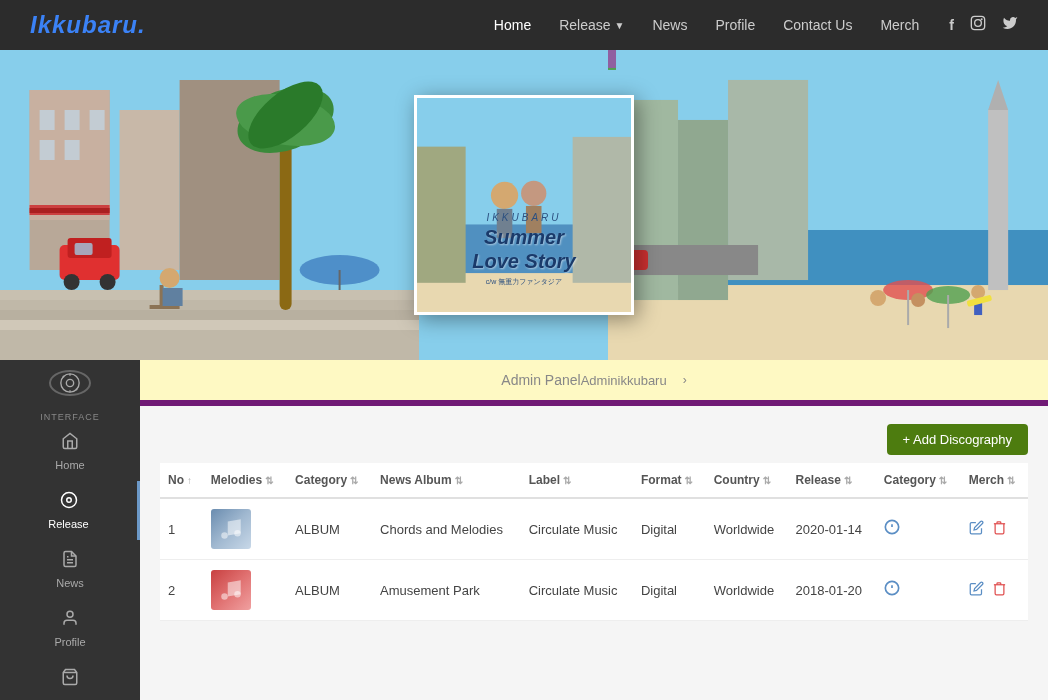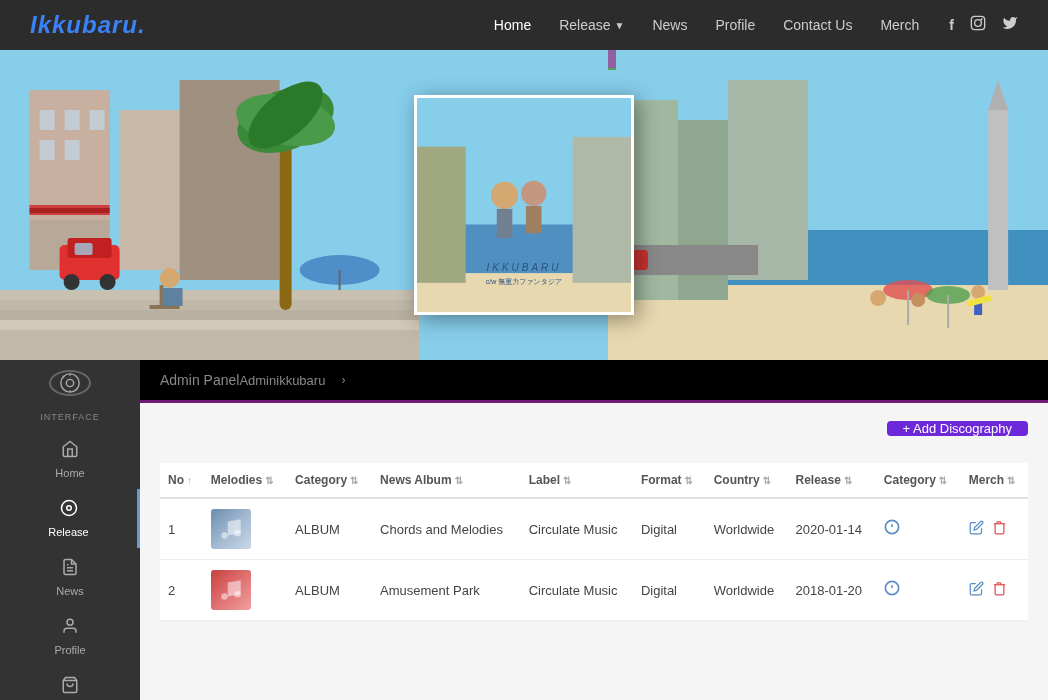--- a/index.html
+++ b/index.html
@@ -156,21 +156,20 @@
       justify-content: center;
       color: #ccc;
       font-size: 18px;
       margin-bottom: 16px;
     }
     .sidebar-section-label {
       color: #888;
       font-size: 9px;
       letter-spacing: 1px;
       text-transform: uppercase;
-      margin-bottom: 8px;
       align-self: center;
     }
     .sidebar-item {
       display: flex;
       flex-direction: column;
       align-items: center;
       padding: 10px 0;
       width: 100%;
       cursor: pointer;
       color: #aaa;
@@ -192,26 +191,26 @@
     .content-area {
       flex: 1;
       background: #f5f5f5;
       display: flex;
       flex-direction: column;
       overflow: hidden;
     }
 
     
     .admin-header {
-      background: #000000;
+      background: #fef9c3;
       padding: 12px 20px;
       display: flex;
       align-items: center;
-      justify-content: flex-start;
-      border-bottom: 3px solid #701a75;
+      justify-content: center;
+      border-bottom: 6px solid #701a75;
     }
     .admin-title {
       color: #888;
       font-size: 14px;
     }
     .admin-user {
       color: #888;
       font-size: 13px;
       display: flex;
       align-items: center;
@@ -227,29 +226,29 @@
     }
     .section-title {
       color: #555;
       font-size: 13px;
       font-weight: bold;
       letter-spacing: 1px;
       margin-bottom: 14px;
       text-transform: uppercase;
     }
     .add-btn {
-      background: #6d28d9;
+      background: #4d7c0f;
       color: #fff;
       border: none;
-      padding: 0 16px;
+      padding: 8px 16px;
       border-radius: 4px;
       font-size: 13px;
       cursor: pointer;
       float: right;
-      margin-bottom: 27px;
+      margin-bottom: 8px;
     }
 
     
     .disc-table {
       width: 100%;
       border-collapse: collapse;
       font-size: 13px;
       background: #fff;
     }
     .disc-table th {
@@ -424,20 +423,22 @@
         <rect x="0" y="50" width="50" height="140" fill="#a0a880"></rect>
         <rect x="160" y="40" width="60" height="150" fill="#b0b8a8"></rect>
 
         <circle cx="90" cy="100" r="14" fill="#d4a870"></circle>
         <rect x="82" y="114" width="16" height="30" fill="#708090"></rect>
         <circle cx="120" cy="98" r="13" fill="#c49880"></circle>
         <rect x="112" y="111" width="16" height="28" fill="#a08060"></rect>
       </svg>
       <div style="position:relative;z-index:2;text-align:center;padding-bottom:10px;">
         <div class="album-text-brand">IKKUBARU</div>
+        <div class="album-text-title" style="white-space:pre-line;">Summer
+Love Story</div>
         <div class="album-text-sub">c/w 無重力ファンタジア</div>
       </div>
     </div>
   </div>
 </div>
 
 <div class="main-layout">
 
   <aside class="sidebar">
     <div class="sidebar-logo-icon">

